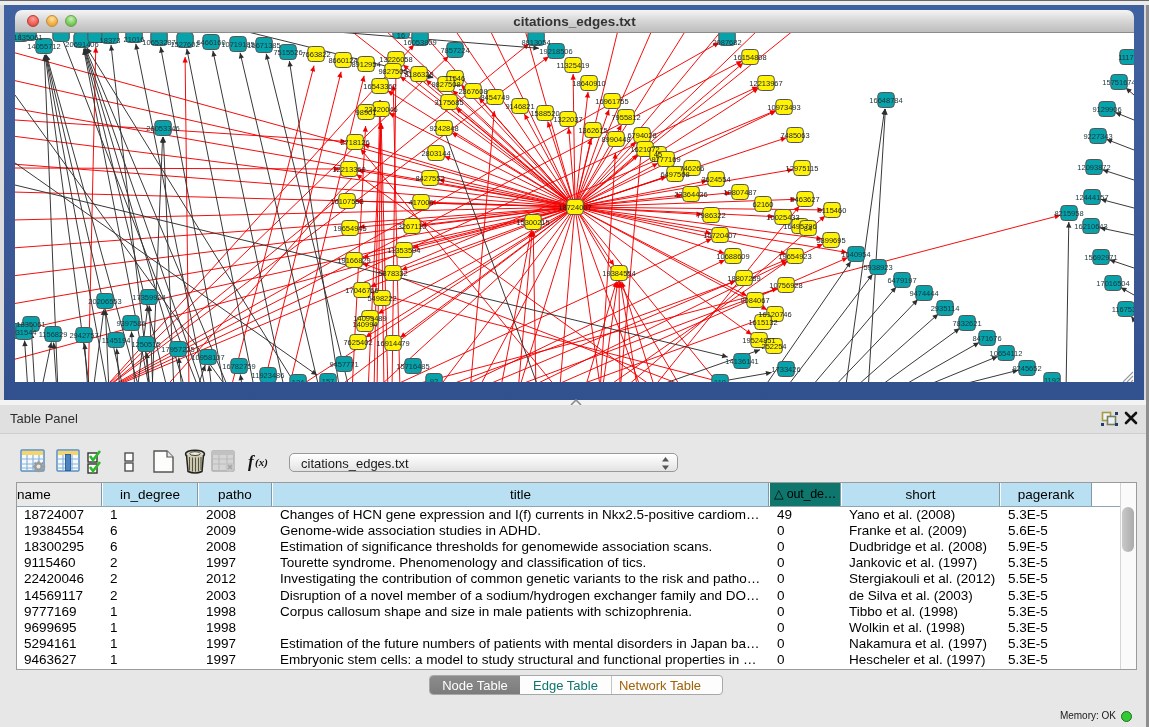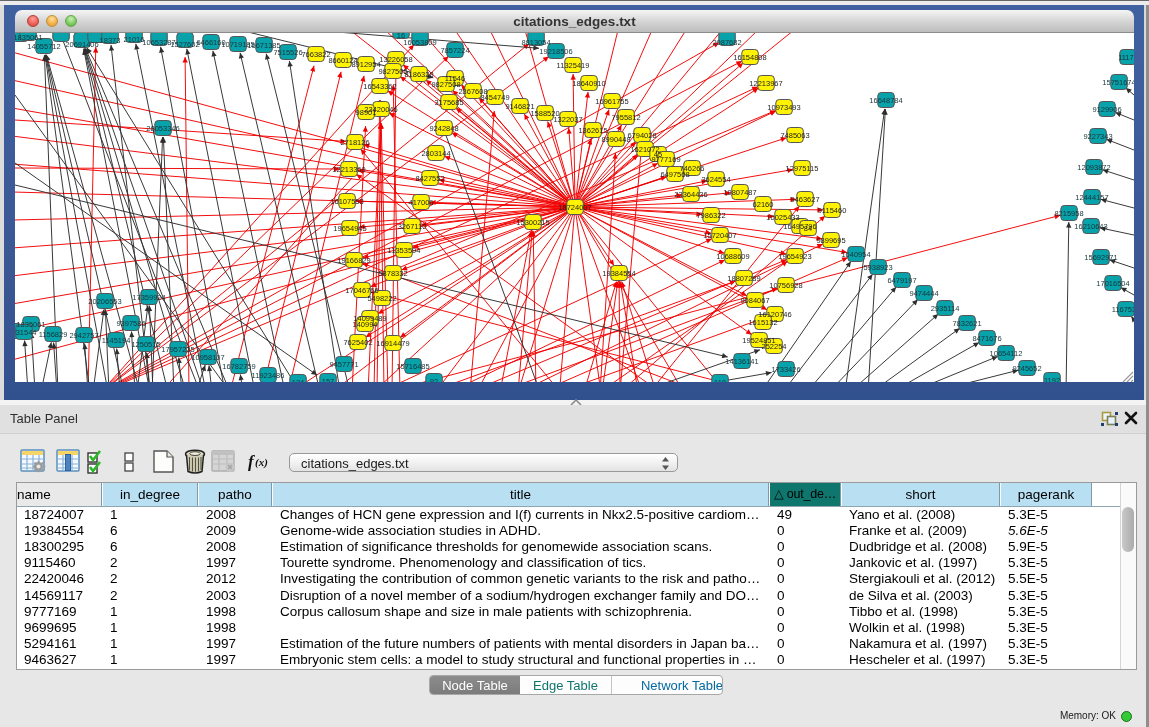--- a/index.html
+++ b/index.html
@@ -808,21 +808,21 @@
       <div style="position:absolute;left:832px;top:0;width:151px;overflow:hidden;white-space:nowrap;">Yano et al. (2008)</div>
       <div style="position:absolute;left:991px;top:0;width:84px;overflow:hidden;white-space:nowrap;">5.3E-5</div>
     </div>
     <div style="position:absolute;left:17px;top:523.1px;width:1103px;height:16px;line-height:16px;">
       <div style="position:absolute;left:7px;top:0;width:78px;overflow:hidden;white-space:nowrap;">19384554</div>
       <div style="position:absolute;left:93px;top:0;width:88px;overflow:hidden;white-space:nowrap;">6</div>
       <div style="position:absolute;left:189px;top:0;width:66px;overflow:hidden;white-space:nowrap;">2009</div>
       <div style="position:absolute;left:263px;top:0;width:489px;overflow:hidden;white-space:nowrap;">Genome-wide association studies in ADHD.</div>
       <div style="position:absolute;left:760px;top:0;width:64px;overflow:hidden;white-space:nowrap;">0</div>
       <div style="position:absolute;left:832px;top:0;width:151px;overflow:hidden;white-space:nowrap;">Franke et al. (2009)</div>
-      <div style="position:absolute;left:991px;top:0;width:84px;overflow:hidden;white-space:nowrap;font-style:italic;">5.6E-5</div>
+      <div style="position:absolute;left:991px;top:0;width:84px;overflow:hidden;white-space:nowrap;">5.6E-5</div>
     </div>
     <div style="position:absolute;left:17px;top:539.2px;width:1103px;height:16px;line-height:16px;">
       <div style="position:absolute;left:7px;top:0;width:78px;overflow:hidden;white-space:nowrap;">18300295</div>
       <div style="position:absolute;left:93px;top:0;width:88px;overflow:hidden;white-space:nowrap;">6</div>
       <div style="position:absolute;left:189px;top:0;width:66px;overflow:hidden;white-space:nowrap;">2008</div>
       <div style="position:absolute;left:263px;top:0;width:489px;overflow:hidden;white-space:nowrap;">Estimation of significance thresholds for genomewide association scans.</div>
       <div style="position:absolute;left:760px;top:0;width:64px;overflow:hidden;white-space:nowrap;">0</div>
       <div style="position:absolute;left:832px;top:0;width:151px;overflow:hidden;white-space:nowrap;">Dudbridge et al. (2008)</div>
       <div style="position:absolute;left:991px;top:0;width:84px;overflow:hidden;white-space:nowrap;">5.9E-5</div>
     </div>
@@ -889,16 +889,16 @@
       <div style="position:absolute;left:991px;top:0;width:84px;overflow:hidden;white-space:nowrap;">5.3E-5</div>
     </div>
   </div>
 
 <div style="position:absolute;left:1120px;top:483px;width:16px;height:186px;background:#fafafa;border-left:1px solid #d5d5d5;"></div>
 <div style="position:absolute;left:1122px;top:507px;width:12px;height:45px;background:linear-gradient(90deg,#c9c9c9,#ababab);border-radius:6px;"></div>
 
 <div style="position:absolute;left:429px;top:675px;width:294px;height:20px;border:1px solid #a8a8a8;border-radius:4px;background:#fdfdfd;overflow:hidden;font-size:13px;">
 <div style="position:absolute;left:0;top:0;width:90px;height:20px;background:linear-gradient(#8c8c8c,#7a7a7a);color:#fff;text-align:center;line-height:19px;">Node Table</div>
 <div style="position:absolute;left:90px;top:0;width:92px;height:20px;color:#0f766e;text-align:center;line-height:19px;border-right:1px solid #c4c4c4;">Edge Table</div>
-<div style="position:absolute;left:196px;top:0;width:112px;height:20px;color:#0369a1;text-align:center;line-height:19px;">Network Table</div>
+<div style="position:absolute;left:174px;top:0;width:112px;height:20px;color:#a16207;text-align:center;line-height:19px;">Network Table</div>
 </div>
 
 <div style="position:absolute;right:33px;top:710px;font-size:10px;color:#1a1a1a;">Memory: OK</div>
 <div style="position:absolute;left:1121px;top:711px;width:11px;height:11px;border-radius:50%;background:#33cb33;border:1px solid #1c6e1c;"></div>
 </body></html>

